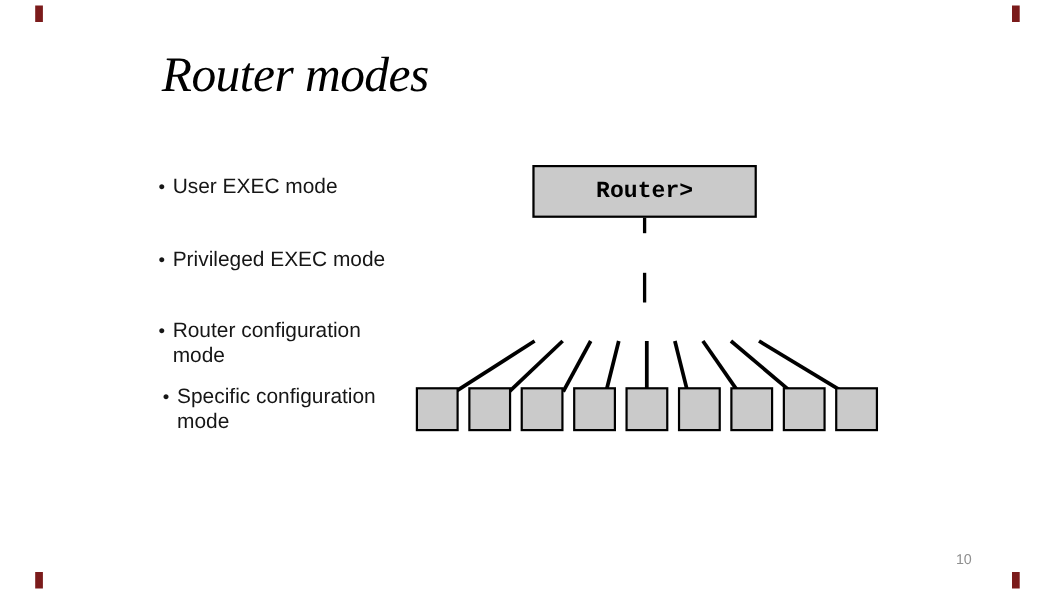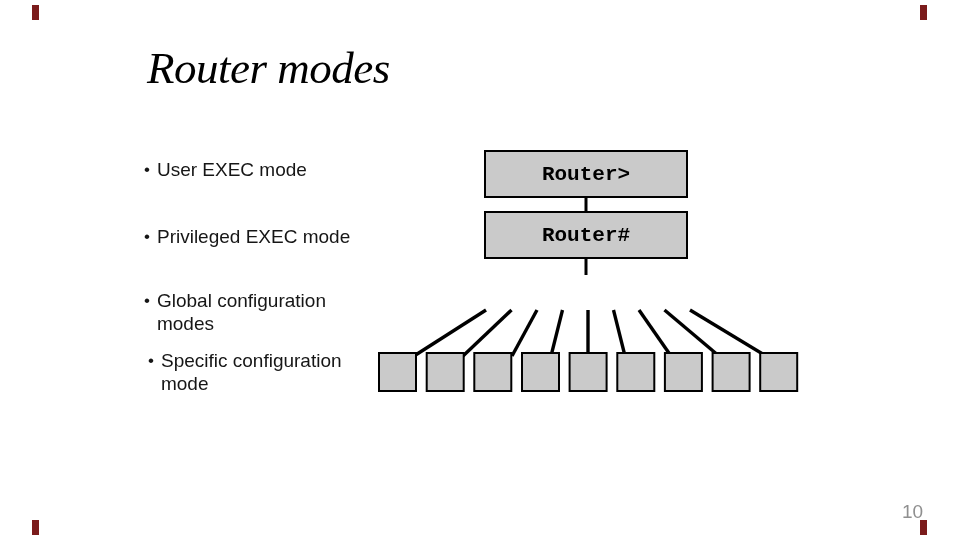--- a/index.html
+++ b/index.html
@@ -44,21 +44,21 @@
     background:var(--box-fill,#cacaca);border:2px solid var(--box-border,#000);
     display:flex;align-items:center;justify-content:center;
     font-family:"Liberation Mono","DejaVu Sans Mono",monospace;
     font-weight:bold;font-size:21px;color:var(--text,#000);white-space:nowrap;
   }
   .mb1{top:150px;}
   .mb2{top:211px;}
   .mb3{top:274px;}
   .page-number{
     position:absolute;left:869px;top:501px;
-    font-size:19px;color:var(--page-number-gray,#8f8f8f);margin-left:33px;
+    font-size:13px;color:var(--page-number-gray,#8f8f8f);
   }
 </style>
 </head>
 <body>
 
 <div class="slide" style="--box-fill: #cacaca; --box-border: #000000; --connector-line: #000000; --text: #000000; --page-number-gray: #8f8f8f; --edge-mark-maroon: #7b1b1b;">
 
   <div class="edge-mark tl"></div>
   <div class="edge-mark bl"></div>
   <div class="edge-mark tr"></div>
@@ -70,21 +70,21 @@
     <div class="bullet b1">
       <span class="dot">•</span>
       <span class="txt">User EXEC mode</span>
     </div>
     <div class="bullet b2">
       <span class="dot">•</span>
       <span class="txt">Privileged EXEC mode</span>
     </div>
     <div class="bullet b3">
       <span class="dot">•</span>
-      <span class="txt">Global configuration modes</span>
+      <span class="txt">Router configuration mode</span>
     </div>
     <div class="bullet b4">
       <span class="dot">•</span>
       <span class="txt">Specific configuration mode</span>
     </div>
   </div>
 
   <svg class="diagram" width="960" height="540" viewBox="0 0 960 540">
     <line class="connector" x1="586" y1="187" x2="586" y2="212"></line>
     <line class="connector" x1="586" y1="248" x2="586" y2="275"></line>
@@ -106,16 +106,15 @@
         <rect x="522" y="353" width="37" height="38" class="child-box"></rect>
         <rect x="569.6" y="353" width="37" height="38" class="child-box"></rect>
         <rect x="617.3" y="353" width="37" height="38" class="child-box"></rect>
         <rect x="664.9" y="353" width="37" height="38" class="child-box"></rect>
         <rect x="712.6" y="353" width="37" height="38" class="child-box"></rect>
         <rect x="760.2" y="353" width="37" height="38" class="child-box"></rect>
       </g>
   </svg>
 
   <div class="mode-box mb1">Router&gt;</div>
-  <div class="mode-box mb2">Router#</div>
 
   <div class="page-number">10</div>
 </div>
 
 </body></html>

